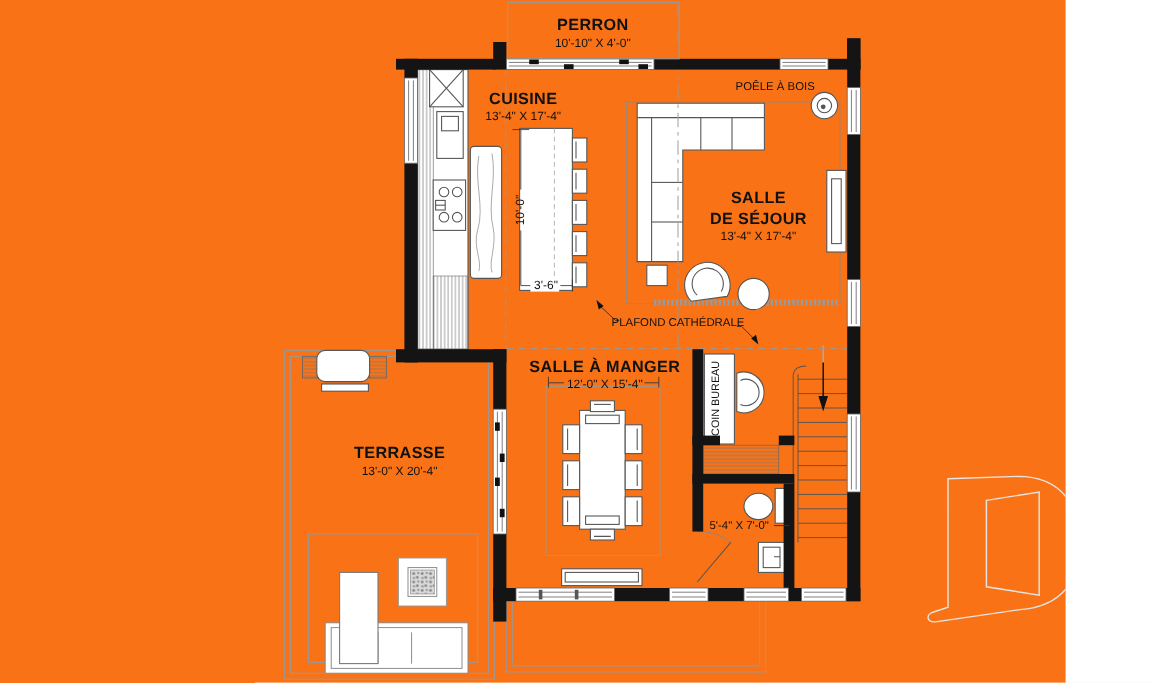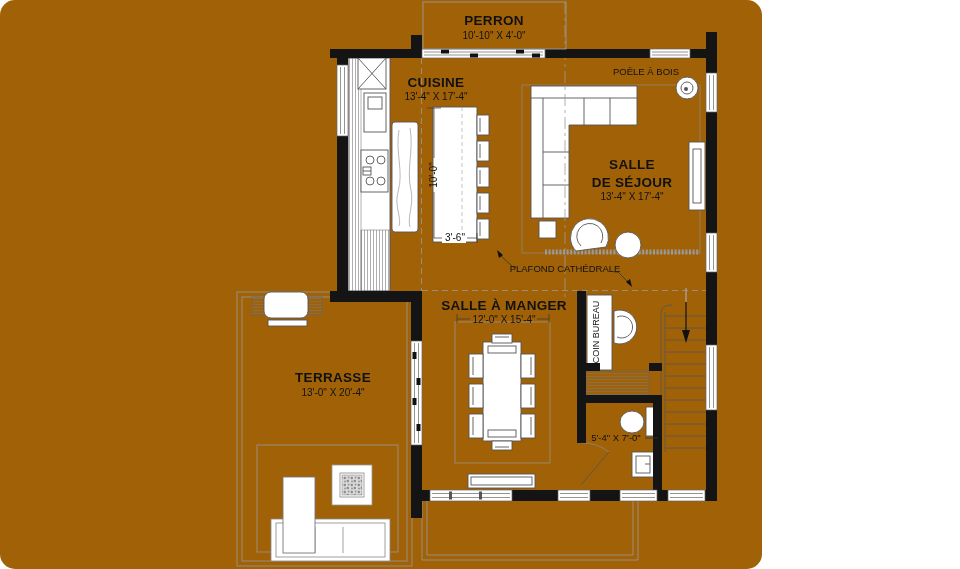--- a/index.html
+++ b/index.html
@@ -1,16 +1,16 @@
 <!DOCTYPE html>
 <html><head>
 <meta charset="utf-8">
 <style>
   html,body{margin:0;padding:0;background:#ffffff;}
-  .stage{position:relative;width:762px;height:569px;background:#a16207;overflow:hidden;border-radius:15px;}
+  .stage{position:relative;width:888px;height:569px;background:#f97316;overflow:hidden;}
   svg{display:block;}
   text{font-family:"Liberation Sans","DejaVu Sans",sans-serif;fill:#111;}
   .room-lbl{font-size:13.5px;font-weight:bold;letter-spacing:.3px;}
   .dim-lbl{font-size:10px;}
   .small-lbl{font-size:9.5px;}
   .tiny-lbl{font-size:9px;}
   .thin{stroke:#555;stroke-width:.9;fill:#fff;}
   .thin-nf{stroke:#555;stroke-width:.9;fill:none;}
   .lite{stroke:#999;stroke-width:.8;fill:none;}
   .wall{fill:#141414;stroke:none;}

